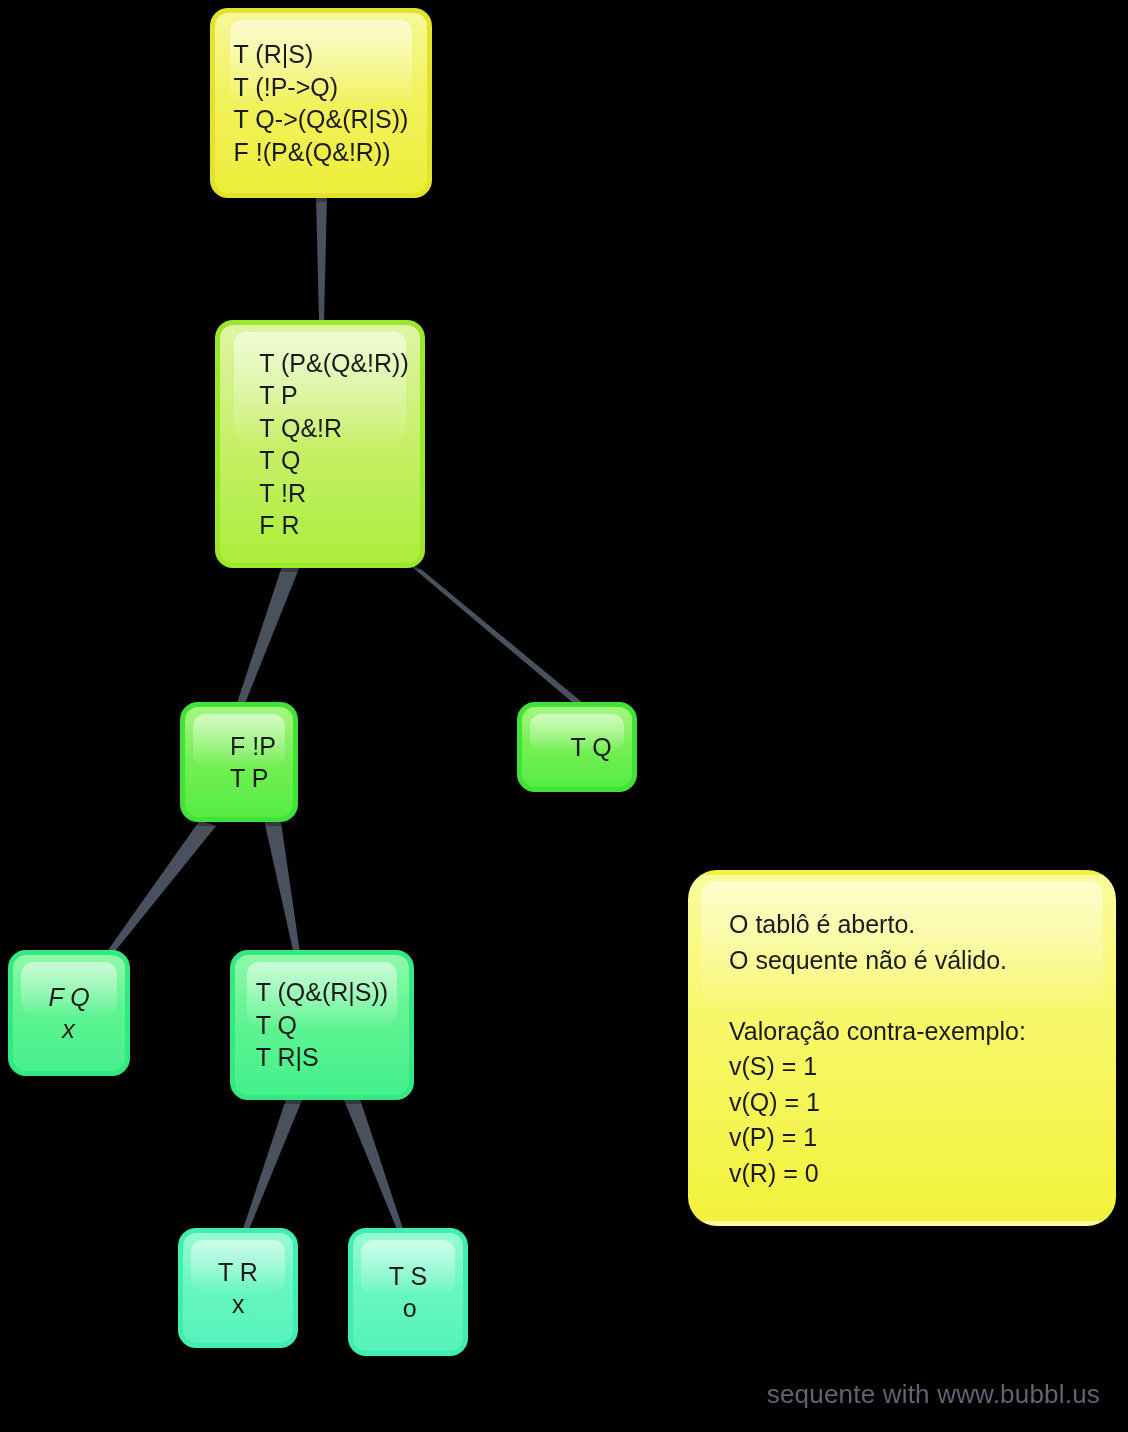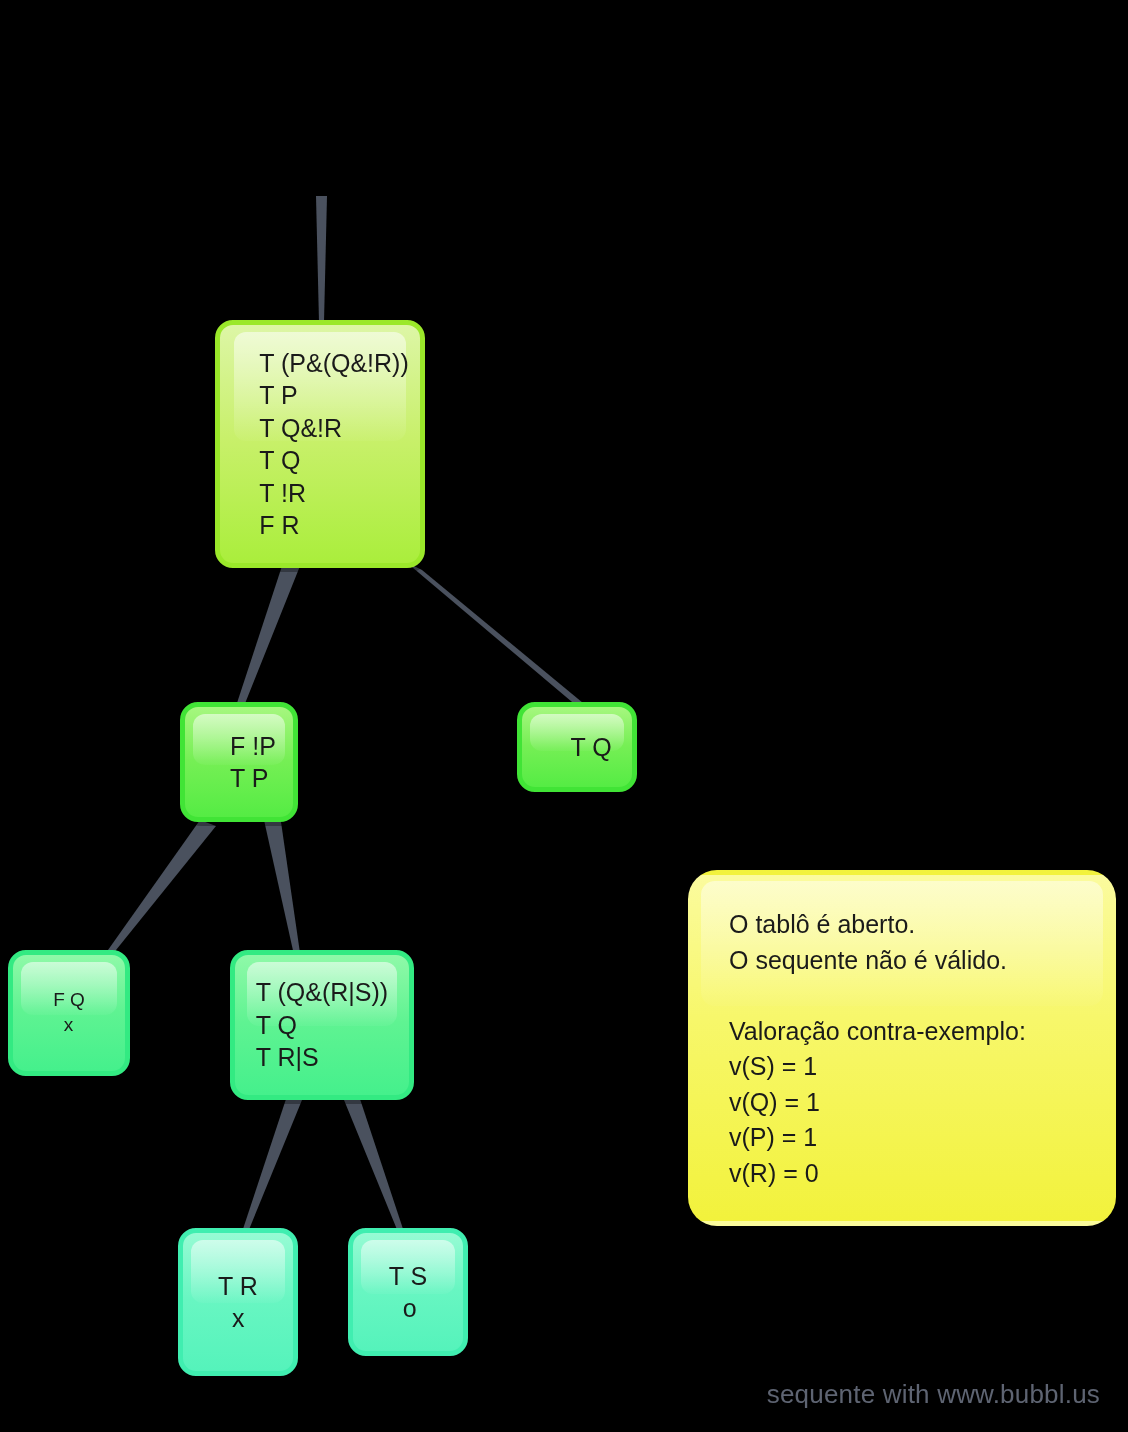--- a/index.html
+++ b/index.html
@@ -103,26 +103,26 @@
   #node-conj      { left: 215px; top: 320px;  width: 210px; height: 248px; }
   #node-conj .txt { font-size: 25px; }
 
   #node-notp      { left: 180px; top: 702px;  width: 118px; height: 120px; }
   #node-notp .txt { font-size: 25px; }
 
   #node-tq        { left: 517px; top: 702px;  width: 120px; height: 90px; }
   #node-tq .txt   { font-size: 25px; }
 
   #node-fq        { left: 8px;   top: 950px;  width: 122px; height: 126px; }
-  #node-fq .txt   { font-size: 19px; }
+  #node-fq .txt   { font-size: 25px; font-style: italic; }
 
   #node-qrs       { left: 230px; top: 950px;  width: 184px; height: 150px; }
   #node-qrs .txt  { font-size: 25px; }
 
-  #node-tr        { left: 178px; top: 1228px; width: 120px; height: 148px; }
+  #node-tr        { left: 178px; top: 1228px; width: 120px; height: 120px; }
   #node-tr .txt   { font-size: 25px; }
 
   #node-ts        { left: 348px; top: 1228px; width: 120px; height: 128px; }
   #node-ts .txt   { font-size: 25px; }
 
   
   #note {
     position: absolute;
     z-index: 2;
     left: 688px;
@@ -185,20 +185,26 @@
 
     <polygon fill="#4a515e" points="200,820 216,826 112,955 108,950"></polygon>
 
     <polygon fill="#4a515e" points="264,820 281,822 300,953 294,955"></polygon>
 
     <polygon fill="#4a515e" points="287,1096 302,1100 248,1232 243,1229"></polygon>
 
     <polygon fill="#4a515e" points="344,1100 359,1096 403,1229 398,1232"></polygon>
   </svg>
 
+  <div class="node pal-yellow" id="node-root">
+    <span class="txt">T (R|S)
+T (!P-&gt;Q)
+T Q-&gt;(Q&amp;(R|S))
+F !(P&amp;(Q&amp;!R))</span>
+  </div>
 
   <div class="node pal-yellowgreen" id="node-conj">
     <span class="txt">T (P&amp;(Q&amp;!R))
 T P
 T Q&amp;!R
 T Q
 T !R
 F R</span>
   </div>
 

